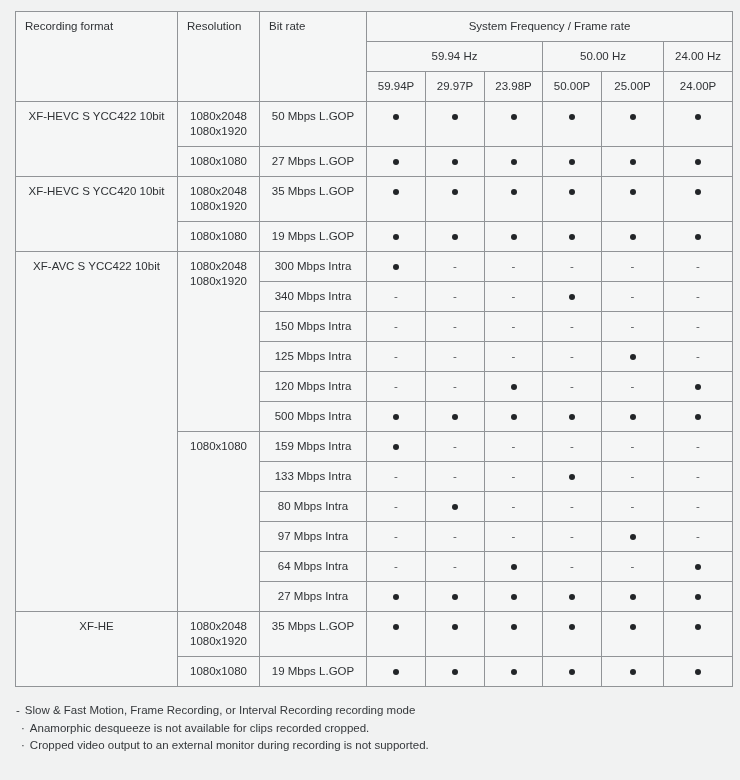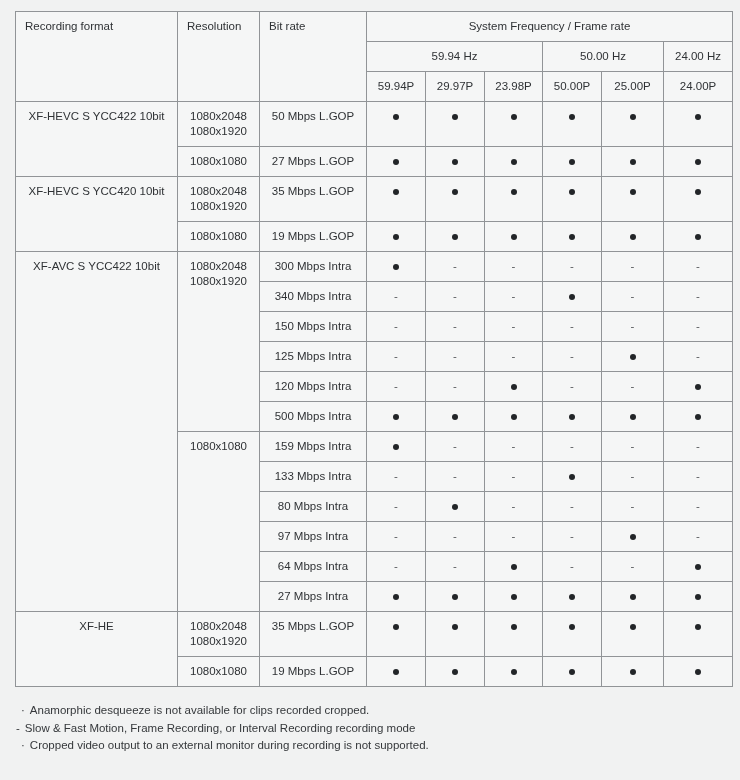--- a/index.html
+++ b/index.html
@@ -291,17 +291,17 @@
           <td class="mark"><span class="dot"></span></td>
           <td class="mark"><span class="dot"></span></td>
           <td class="mark"><span class="dot"></span></td>
           <td class="mark"><span class="dot"></span></td>
           <td class="mark"><span class="dot"></span></td>
         </tr>
       </tbody>
   </table>
 
   <div class="notes">
+    <div class="note note--dash"><span class="b">-</span><span>Slow &amp; Fast Motion, Frame Recording, or Interval Recording recording mode</span></div>
     <div class="note note--dot"><span class="b">·</span><span>Anamorphic desqueeze is not available for clips recorded cropped.</span></div>
-    <div class="note note--dash"><span class="b">-</span><span>Slow &amp; Fast Motion, Frame Recording, or Interval Recording recording mode</span></div>
     <div class="note note--dot"><span class="b">·</span><span>Cropped video output to an external monitor during recording is not supported.</span></div>
   </div>
 </div>
 
 </body></html>

